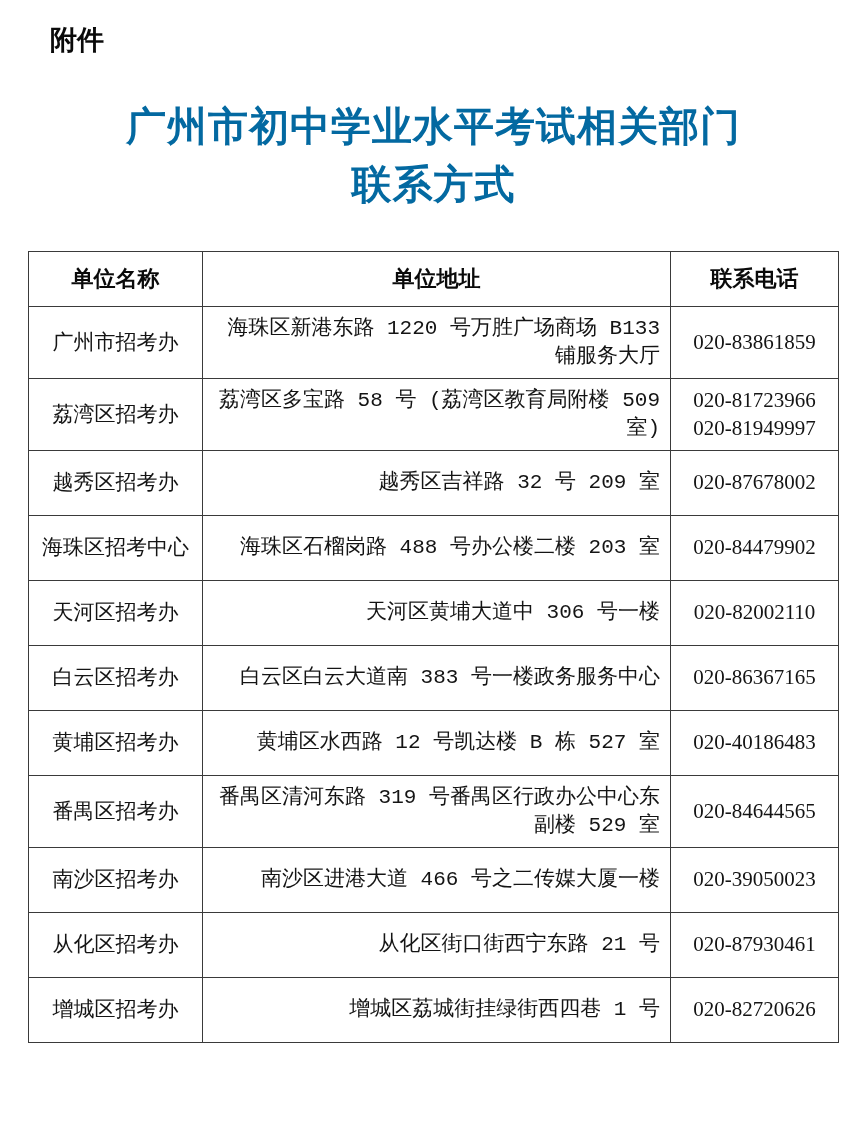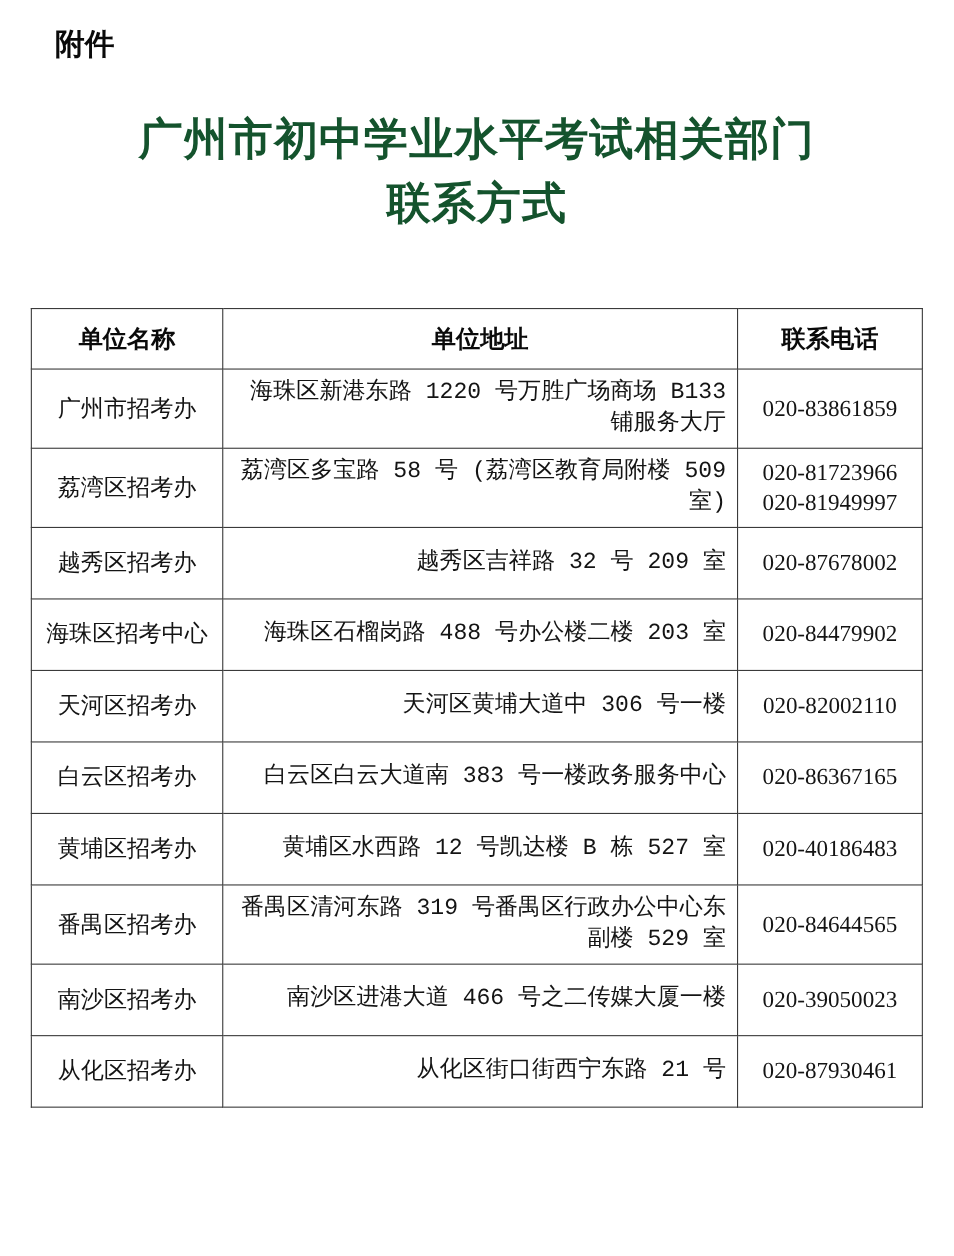--- a/index.html
+++ b/index.html
@@ -29,25 +29,25 @@
     position: absolute;
     top: 98px;
     left: 0;
     width: 867px;
     text-align: center;
     font-family: "Liberation Serif", "DejaVu Serif", serif;
     font-weight: bold;
     font-size: 40px;
     line-height: 58px;
     letter-spacing: 1px;
-    color: #14532d;
+    color: #0369a1;
   }
   .contact-table {
     position: absolute;
-    top: 280px;
+    top: 251px;
     left: 28px;
     width: 810px;
     border-collapse: collapse;
     table-layout: fixed;
     font-size: 21px;
     color: #141414;
     border-radius: 10px;
   }
   .contact-table col.c-name    { width: 174px; }
   .contact-table col.c-address { width: 468px; }
@@ -156,14 +156,19 @@
     <tr class="h-std">
       <td class="cell-name">南沙区招考办</td>
       <td class="cell-address">南沙区进港大道 466 号之二传媒大厦一楼</td>
       <td class="cell-phone">020-39050023</td>
     </tr>
     <tr class="h-std">
       <td class="cell-name">从化区招考办</td>
       <td class="cell-address">从化区街口街西宁东路 21 号</td>
       <td class="cell-phone">020-87930461</td>
     </tr>
+    <tr class="h-std">
+      <td class="cell-name">增城区招考办</td>
+      <td class="cell-address">增城区荔城街挂绿街西四巷 1 号</td>
+      <td class="cell-phone">020-82720626</td>
+    </tr>
   </tbody>
 </table>
 
 </body></html>

